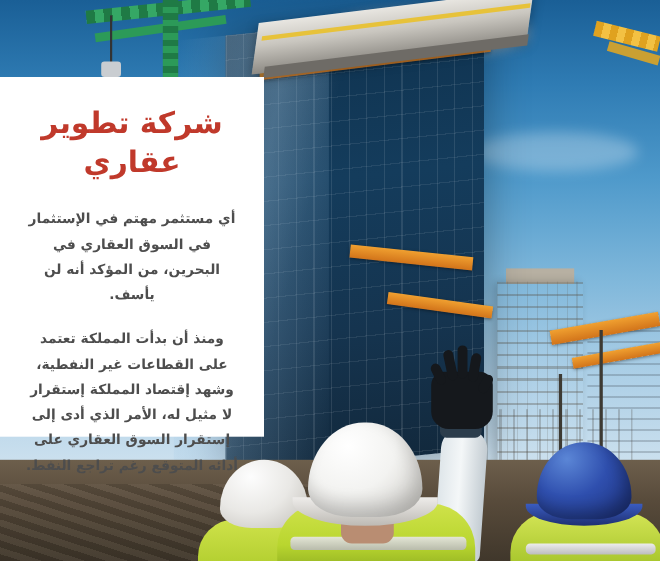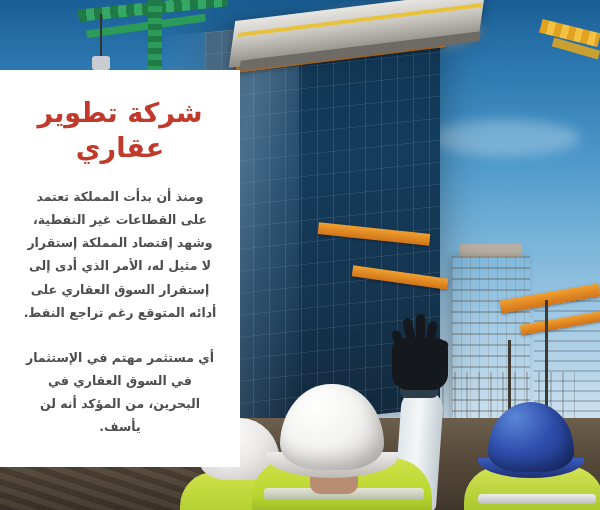--- a/index.html
+++ b/index.html
@@ -302,21 +302,21 @@
     background: linear-gradient(to bottom, #ededed, #bdbdbd);
     border-radius: 4px;
   }
 
   
 
   .card {
     position: absolute;
     left: 0; top: 70px;
     width: 240px;
-    height: 397px;
+    height: 327px;
     background: #ffffff;
     box-sizing: border-box;
     padding: 26px 22px 18px 22px;
     text-align: center;
   }
   .card-title {
     color: #c0392b;
     font-size: 27px;
     line-height: 1.28;
     font-weight: bold;
@@ -405,17 +405,17 @@
       <div class="stripe"></div>
       <div class="neck"></div>
       <div class="helmet-brim"></div>
       <div class="helmet"></div>
     </div>
 
   </div>
 
   <div class="card">
     <h1 class="card-title">شركة تطوير عقاري</h1>
+    <p class="card-body second">أي مستثمر مهتم في الإستثمار في السوق العقاري في البحرين، من المؤكد أنه لن يأسف.</p>
     <p class="card-body">ومنذ أن بدأت المملكة تعتمد على القطاعات غير النفطية، وشهد إقتصاد المملكة إستقرار لا مثيل له، الأمر الذي أدى إلى إستقرار السوق العقاري على أدائه المتوقع رغم تراجع النفط.</p>
-    <p class="card-body second">أي مستثمر مهتم في الإستثمار في السوق العقاري في البحرين، من المؤكد أنه لن يأسف.</p>
   </div>
 
 </div>
 
 </body></html>

